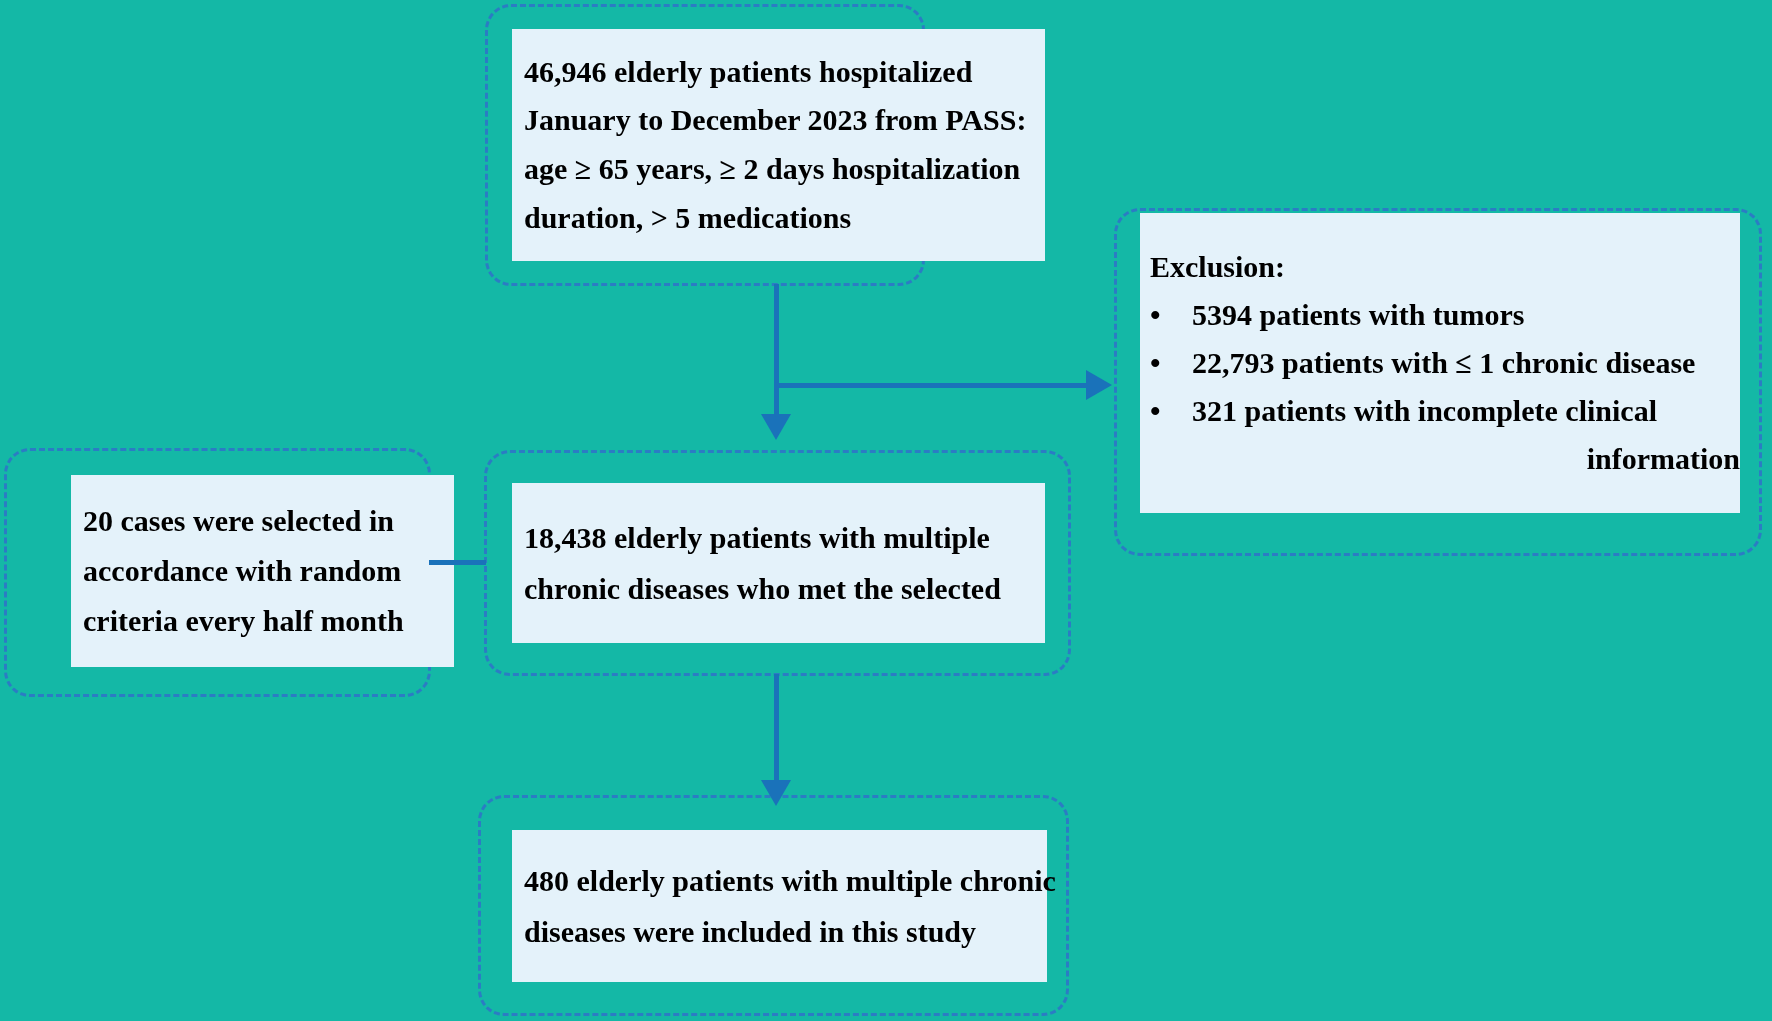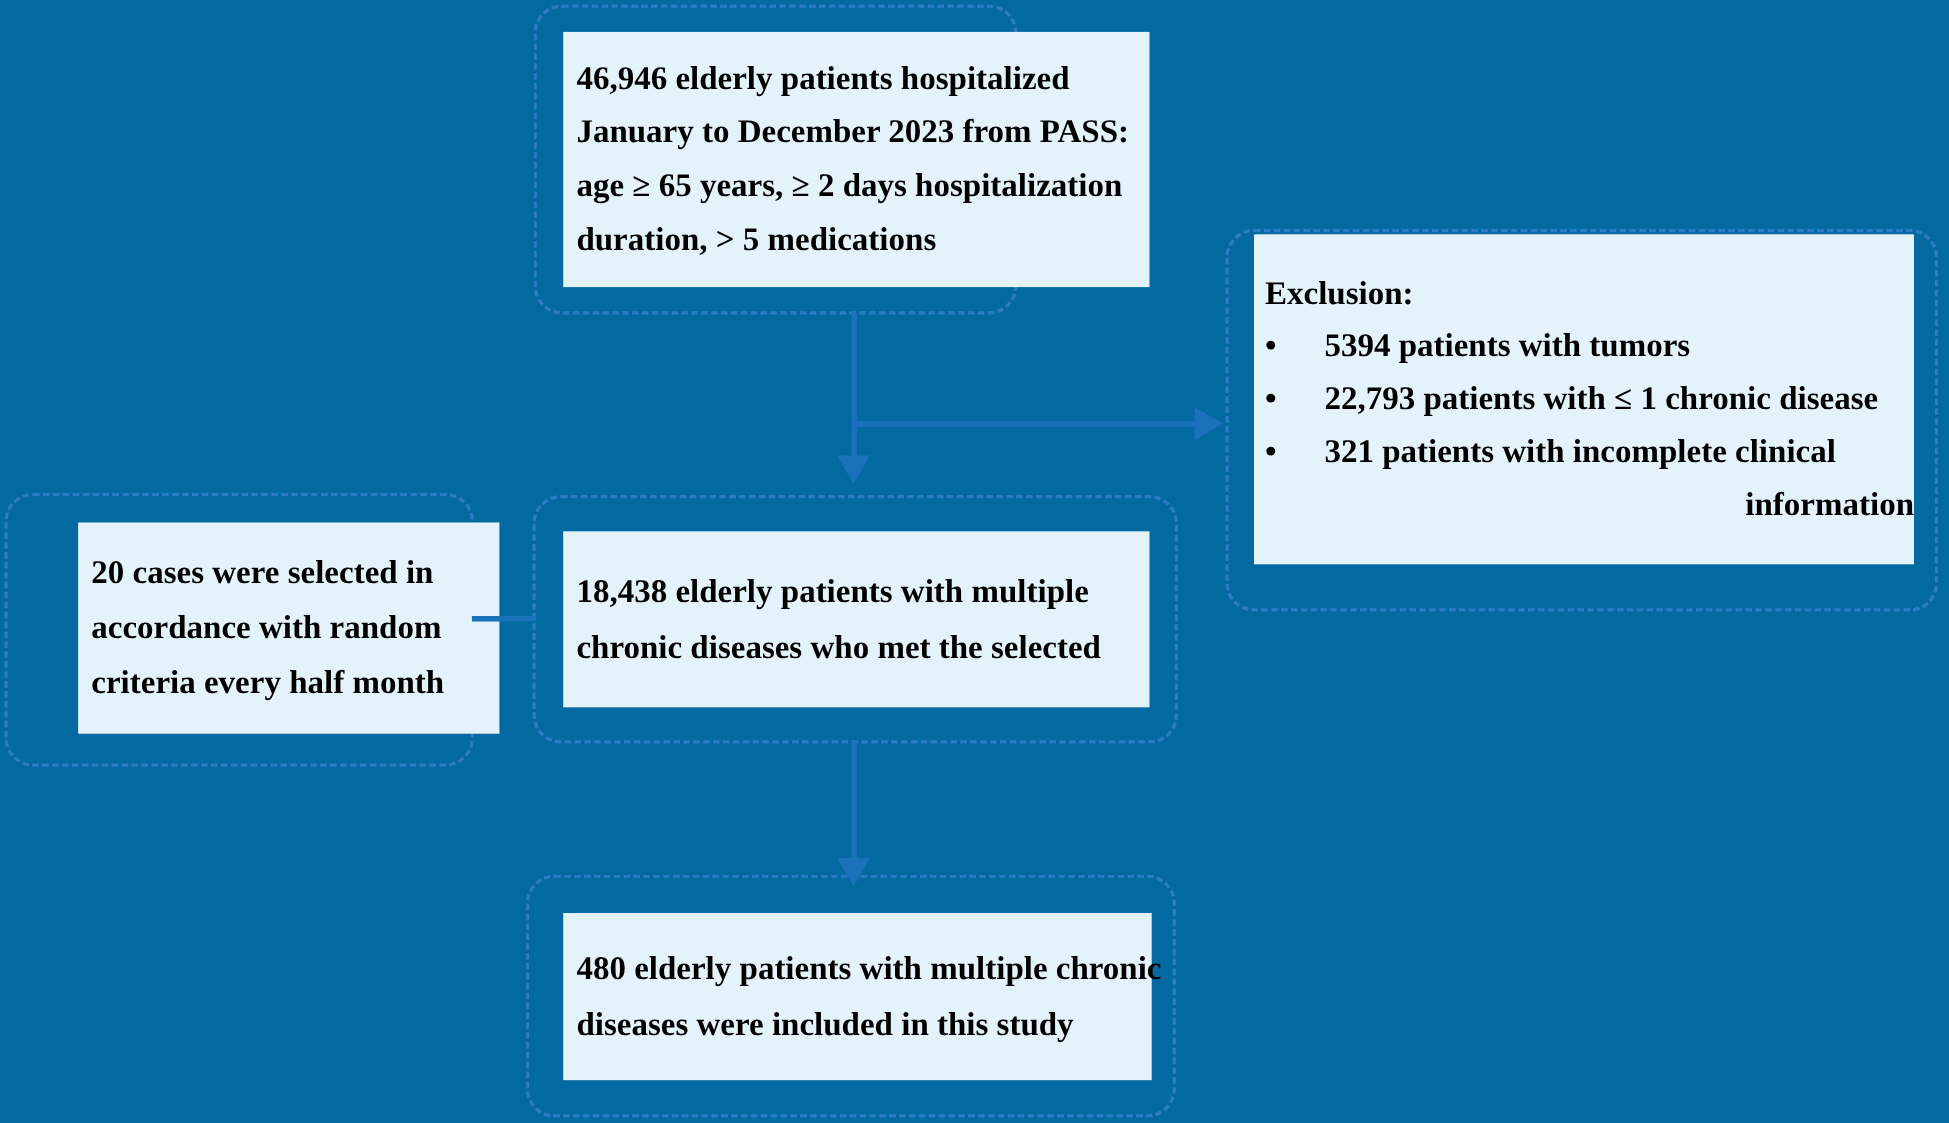--- a/index.html
+++ b/index.html
@@ -7,21 +7,21 @@
     padding: 0;
     background: #ffffff;
   }
   body {
     font-family: "Liberation Serif", "DejaVu Serif", serif;
   }
   #flowchart {
     position: relative;
     width: 1772px;
     height: 1021px;
-    background: #0369a1;
+    background: #14b8a6;
     overflow: hidden;
   }
 
   
   .node {
     position: absolute;
     box-sizing: border-box;
     border: 3px dashed #2b7cc4;
     border-radius: 26px;
     background: transparent;
@@ -54,21 +54,20 @@
     align-items: flex-start;
   }
   .excl-bullet {
     width: 42px;
     flex: 0 0 42px;
     text-align: left;
     font-weight: bold;
   }
   .excl-text {
     flex: 1 1 auto;
-    margin-left: 12px;
   }
   .excl-cont {
     padding-left: 42px;
     text-align: right;
   }
 
   
   .conn-v {
     position: absolute;
     background: #1a72ba;

